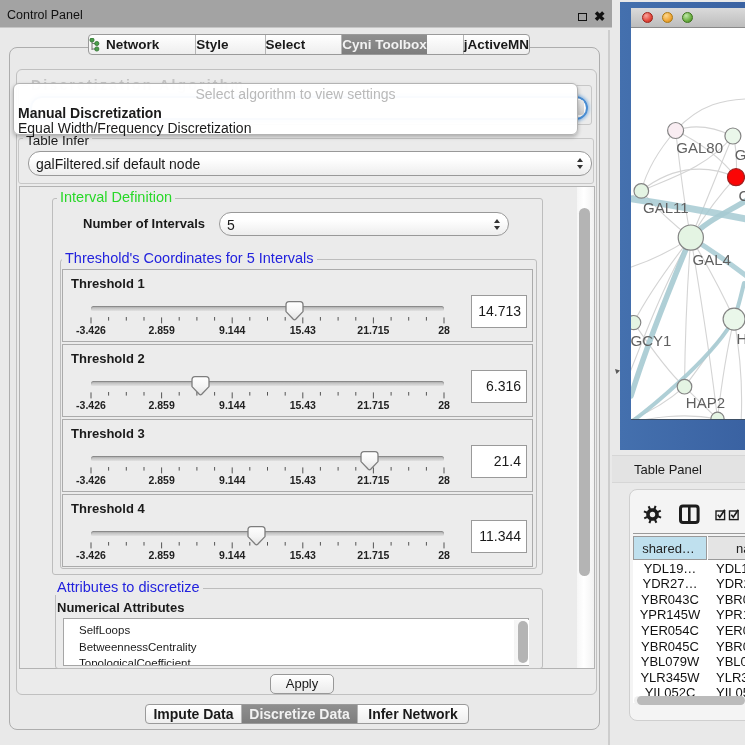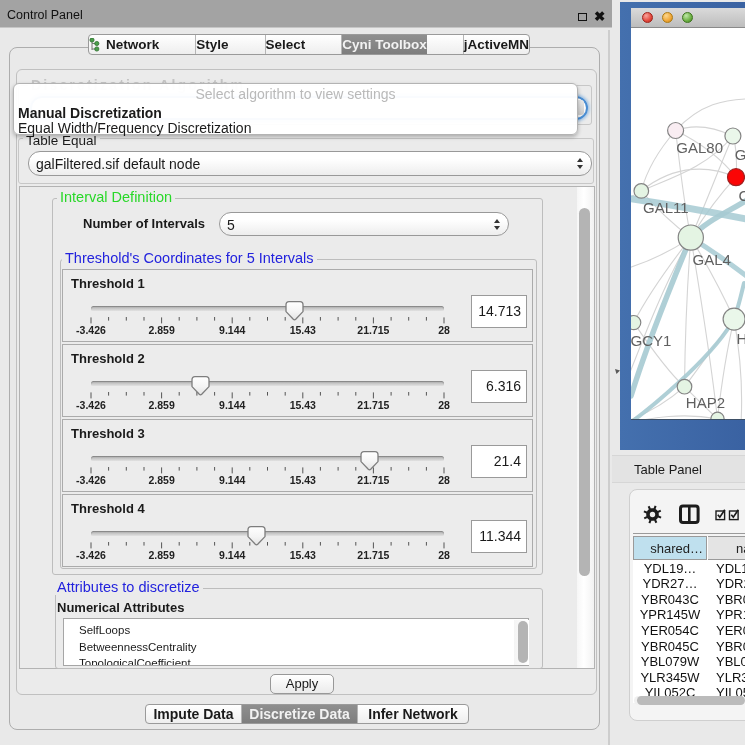--- a/index.html
+++ b/index.html
@@ -59,21 +59,21 @@
 
 #netwin { left:620px; top:2px; width:125px; height:448px; background:linear-gradient(90deg,#4470ae,#3a62a2); }
 #nettitle { left:631px; top:8px; width:114px; height:20px; background:linear-gradient(#dadada,#bdbdbd); border-bottom:1px solid #8a8a8a; }
 .light { position:absolute; top:4px; width:11px; height:11px; border-radius:50%; }
 #netcanvas { left:631px; top:28px; width:114px; height:392px; background:#fff; overflow:hidden; border-bottom:1.5px solid #3d4f66; }
 
 #tpheader { left:612px; top:455px; width:133px; height:28px; background:#e3e3e3; border-top:1px solid #d6d6d6; border-bottom:1px solid #d6d6d6; font-size:13px; }
 #tpheader span { position:absolute; left:22px; top:6px; }
 #tablepanel { left:629px; top:489px; width:130px; height:232px; background:#f4f4f4; border:1px solid #cfcfcf; border-radius:8px; }
 #tbl { left:633px; top:536px; width:112px; height:167px; background:#fff; overflow:hidden; font-size:13px; }
-#tbl .hdr { position:absolute; left:0; top:0; width:74px; height:24px; background:#bfe0ee; border:1px solid #9a9a9a; text-align:right; padding-right:3px; line-height:23px; color:#222; }
+#tbl .hdr { position:absolute; left:0; top:0; width:74px; height:24px; background:#bfe0ee; border:1px solid #9a9a9a; text-align:center; padding-right:3px; line-height:23px; color:#222; }
 #tbl .hdr2 { position:absolute; left:75px; top:0; width:60px; height:24px; background:#e4e4e4; border:1px solid #9a9a9a; border-left:none; padding-left:28px; line-height:23px; color:#222; }
 #tbl .row { position:absolute; left:0; width:74px; height:15.6px; text-align:center; line-height:15.6px; color:#111; }
 #tbl .row2 { position:absolute; left:83px; width:62px; height:15.6px; text-align:left; line-height:15.6px; color:#111; white-space:nowrap; overflow:hidden; }
 #hscroll { left:634px; top:696px; width:111px; height:9px; background:#f0f0f0; border-radius:5px; }
 #hscroll .th { position:absolute; left:3px; top:0px; width:108px; height:9px; background:#bbbbbb; border-radius:5px; }
 .glabel { position:absolute; font-size:13px; white-space:nowrap; }
 </style>
 </head>
 <body>
 <div class="abs" id="titlebar">
@@ -104,21 +104,21 @@
     <div style="position:absolute; right:2px; top:2px; width:8px; height:15px; background:linear-gradient(#e8e8e8,#c9c9c9); border-radius:3px;"></div>
   </div>
 
 <div class="abs" id="popup">
   <div class="g">Select algorithm to view settings</div>
   <div class="m">Manual Discretization</div>
   <div class="e">Equal Width/Frequency Discretization</div>
 </div>
 
 <div class="grp" style="left:18px; top:138px; width:576px; height:46px;"></div>
-<div class="grptitle" style="left:23px; top:132.5px; color:#1a1a1a; font-size:13.5px; background:#ebebeb;">Table Equal</div>
+<div class="grptitle" style="left:23px; top:132.5px; color:#1a1a1a; font-size:13.5px; background:#ebebeb;">Table Infer</div>
 <div class="combo" style="left:28px; top:151px; width:564px; height:25px;">
     <span class="ct">galFiltered.sif default node</span>
     <span class="arr">
       <span class="up"></span>
       <span class="dn"></span>
     </span>
   </div>
 
 <div class="abs" id="scrollpane"></div>
 <div class="abs" id="vscroll">

